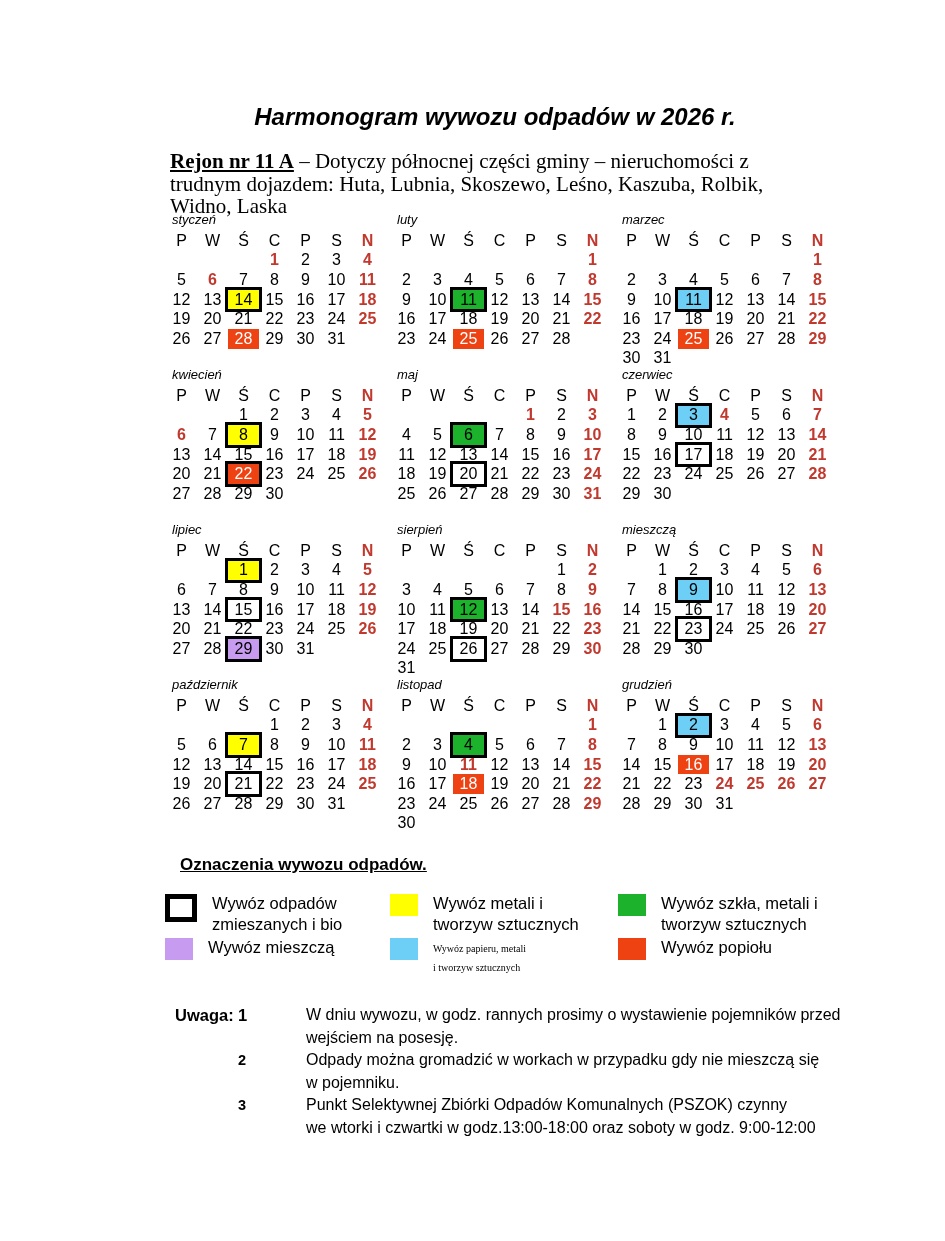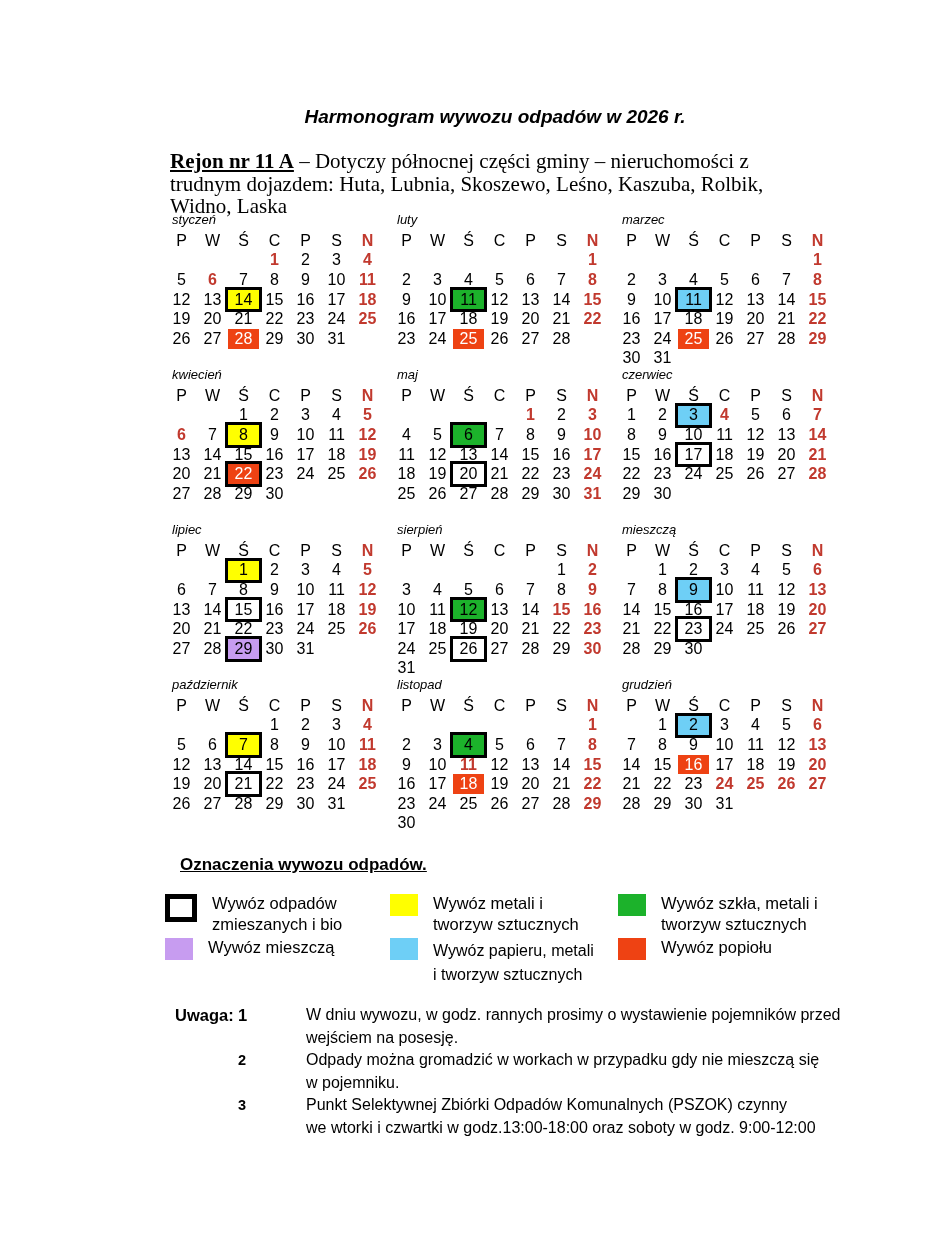--- a/index.html
+++ b/index.html
@@ -4,21 +4,21 @@
 <style>
   html,body{margin:0;padding:0;}
   body{
     width:945px;height:1241px;background:#ffffff;position:relative;
     font-family:"Liberation Sans", sans-serif;color:#000;
     -webkit-font-smoothing:antialiased;
   }
   .page{position:absolute;inset:0;}
   .title{
     position:absolute;left:165px;top:104px;width:660px;text-align:center;
-    font-size:19px;font-weight:bold;font-style:italic;line-height:26px;
+    font-size:24px;font-weight:bold;font-style:italic;line-height:26px;
   }
   .subtitle{
     position:absolute;left:170px;top:150px;width:600px;
     font-size:21px;line-height:22.5px;font-family:Liberation Serif, serif;
   }
   .region-label{font-weight:bold;text-decoration:underline;}
   
   .months{
     position:absolute;left:166px;top:210px;
     display:grid;grid-template-columns:repeat(3,225px);grid-auto-rows:155px;
@@ -37,21 +37,21 @@
   .legend-heading{
     position:absolute;left:180px;top:855px;font-size:17px;font-weight:bold;
     text-decoration:underline;
   }
   .legend{
     position:absolute;left:165px;top:893px;width:712px;
     display:grid;grid-template-columns:225px 228px 259px;row-gap:3px;
   }
   .legend-item{display:flex;align-items:flex-start;gap:15px;font-size:16.5px;line-height:20.5px;}
   .legend-item .lab{white-space:pre-line;}
-  .legend-item.small .lab{font-size:16px;line-height:24px;padding-top:2px;}
+  .legend-item.small .lab{font-size:10px;line-height:19px;padding-top:2px;font-family:Liberation Serif, serif;}
   .swatch{width:28px;height:22px;flex:0 0 auto;margin-top:1px;}
   .swatch.swatch-border{width:22px;height:18px;border:5px solid #000;background:#fff;}
   
   .notes{position:absolute;left:175px;top:1004px;}
   .note-row{display:flex;font-size:16px;line-height:22.5px;}
   .note-label{width:63px;font-weight:bold;font-size:16.5px;}
   .note-num{width:24px;font-weight:bold;font-size:14.5px;}
   .note-row.first .note-num{font-size:16.5px;}
   .note-text{width:575px;white-space:pre-line;margin-left:44px;}
 </style>

